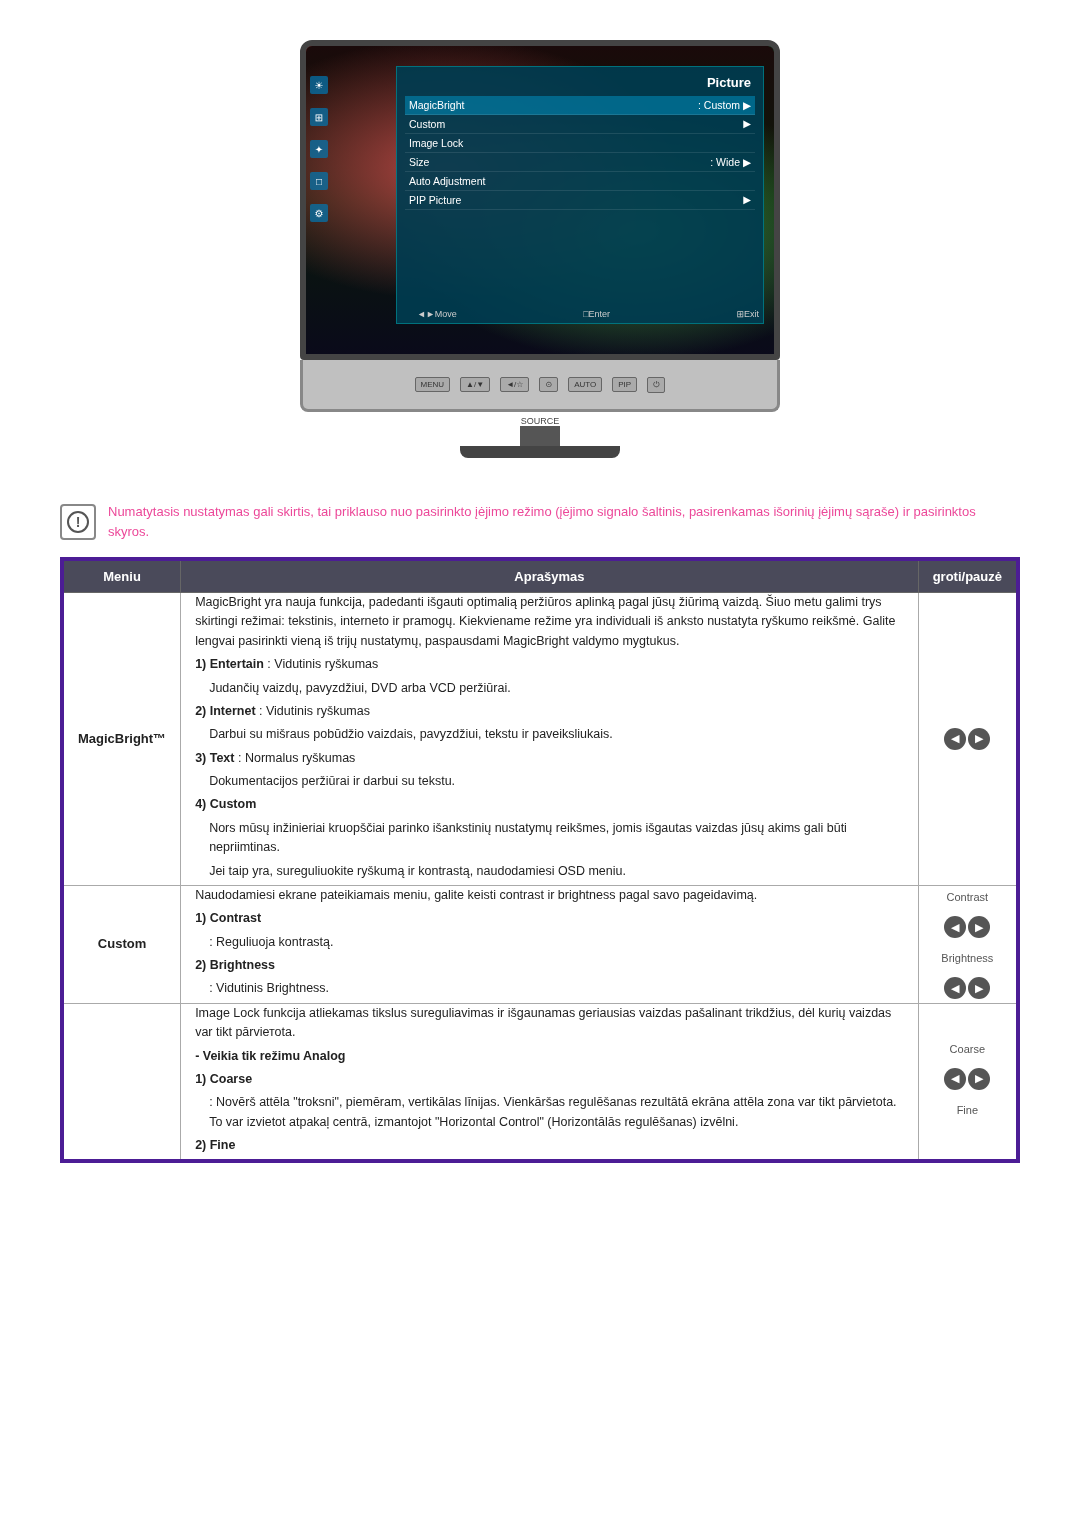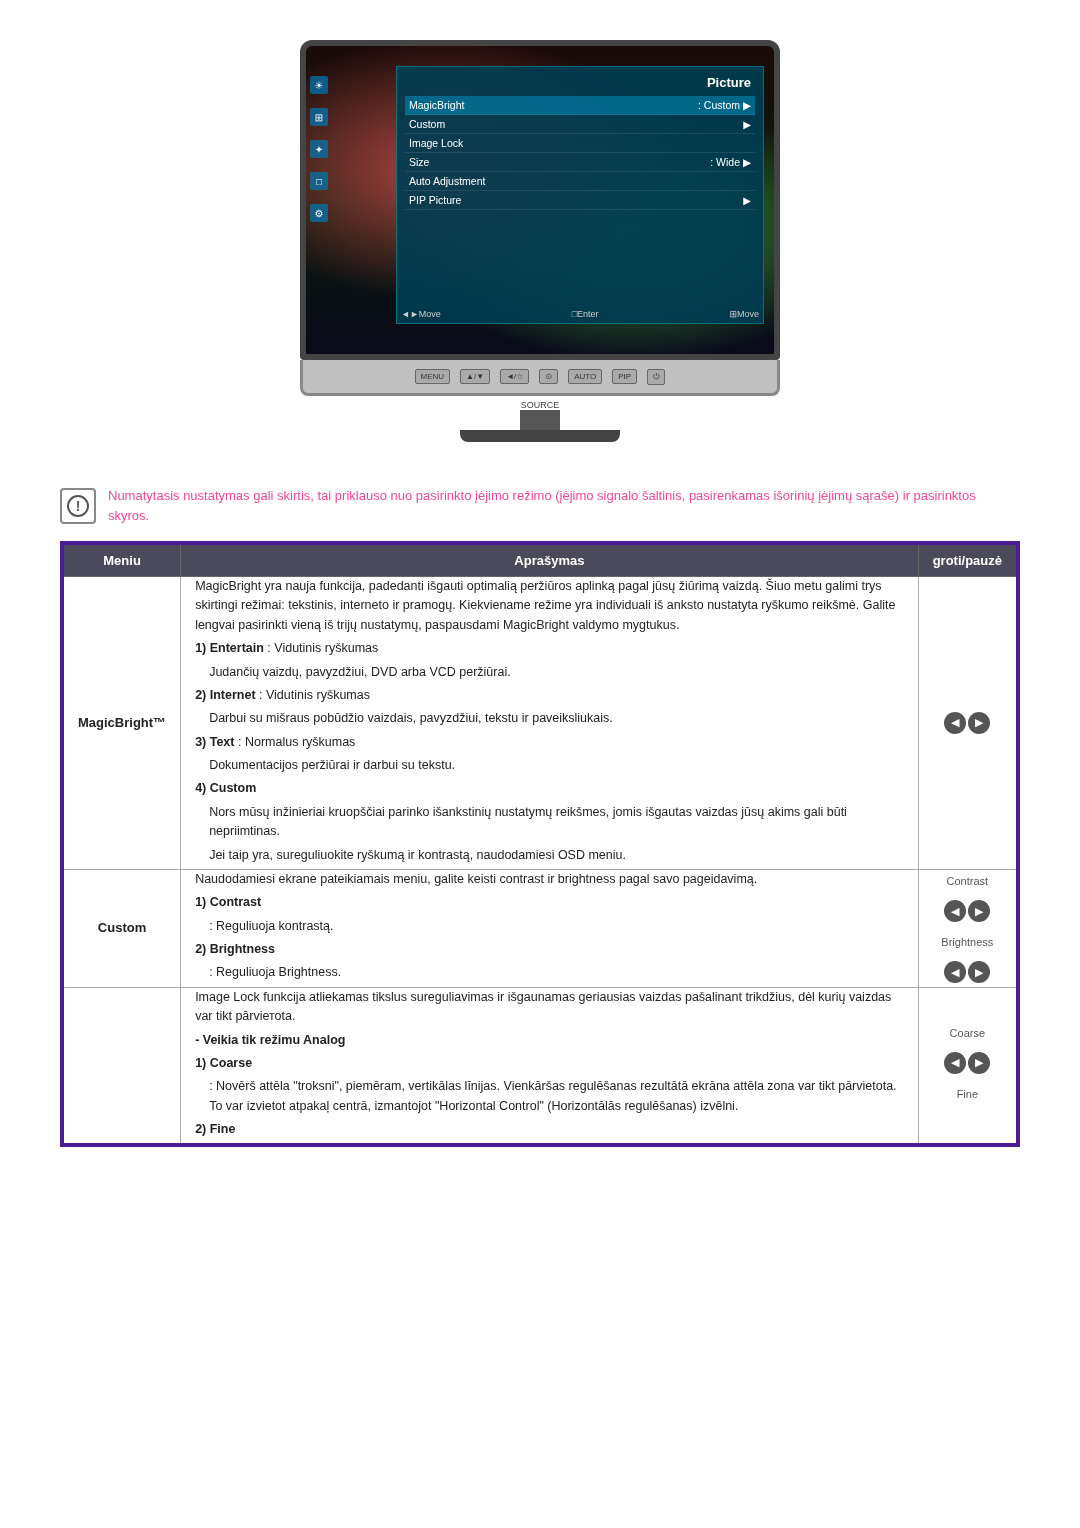--- a/index.html
+++ b/index.html
@@ -63,33 +63,33 @@
       text-align: right;
       color: #fff;
       font-weight: bold;
       font-size: 13px;
       margin-bottom: 6px;
       padding-right: 4px;
     }
     .osd-item {
       display: flex;
       justify-content: space-between;
-      align-items: flex-end;
+      align-items: flex-start;
       padding: 3px 4px;
       border-bottom: 1px solid rgba(255,255,255,0.1);
       font-size: 10.5px;
     }
     .osd-item.selected {
       background: rgba(0,150,200,0.5);
     }
     .osd-item .arrow { font-size: 10px; }
     .osd-bottom-bar {
       position: absolute;
       bottom: 4px;
-      left: 4px;
+      left: 20px;
       right: 4px;
       display: flex;
       justify-content: space-between;
       font-size: 9px;
       color: #ccc;
     }
     .osd-icon-col {
       position: absolute;
       left: 4px;
       top: 30px;
@@ -117,21 +117,21 @@
       margin: 0 auto;
     }
     .monitor-base {
       width: 160px;
       height: 12px;
       background: #444;
       border-radius: 0 0 8px 8px;
     }
     .monitor-controls {
       width: 480px;
-      height: 36px;
+      height: 52px;
       background: #c0c0c0;
       border-radius: 0 0 8px 8px;
       display: flex;
       align-items: center;
       justify-content: center;
       gap: 10px;
       font-size: 9px;
       color: #333;
       border: 3px solid #888;
       border-top: none;
@@ -292,21 +292,21 @@
         <div class="osd-item">
           <span>Auto Adjustment</span>
         </div>
         <div class="osd-item">
           <span>PIP Picture</span>
           <span class="arrow">▶</span>
         </div>
         <div class="osd-bottom-bar">
           <span>◄►Move</span>
           <span>□Enter</span>
-          <span>⊞Move</span>
+          <span>⊞Exit</span>
         </div>
       </div>
     </div>
 
     <div class="monitor-controls">
       <div class="ctrl-group">
         <span class="ctrl-btn">MENU</span>
       </div>
       <div class="ctrl-group">
         <span class="ctrl-btn">▲/▼</span>
@@ -379,21 +379,21 @@
 
     <tr>
       <td class="menu-col">
         <span>Custom</span>
       </td>
       <td>
         <p class="desc-para">Naudodamiesi ekrane pateikiamais meniu, galite keisti contrast ir brightness pagal savo pageidavimą.</p>
         <p class="desc-para"><span class="bold">1) Contrast</span></p>
         <p class="desc-para indent">: Reguliuoja kontrastą.</p>
         <p class="desc-para"><span class="bold">2) Brightness</span></p>
-        <p class="desc-para indent">: Reguliuoja Brightness.</p>
+        <p class="desc-para indent">: Vidutinis Brightness.</p>
       </td>
       <td class="icon-col">
         <div class="icon-pair">
           <span class="icon-label">Contrast</span>
           <div class="double-arrow">
             <span class="arrow-btn left">◀</span>
             <span class="arrow-btn right">▶</span>
           </div>
           <span class="icon-label" style="margin-top:6px;">Brightness</span>
           <div class="double-arrow">

